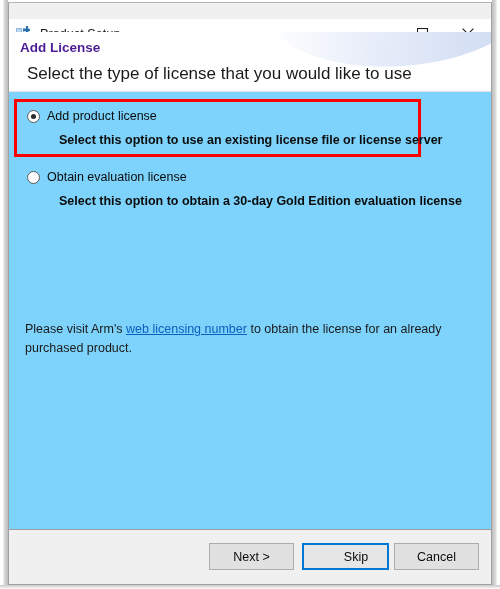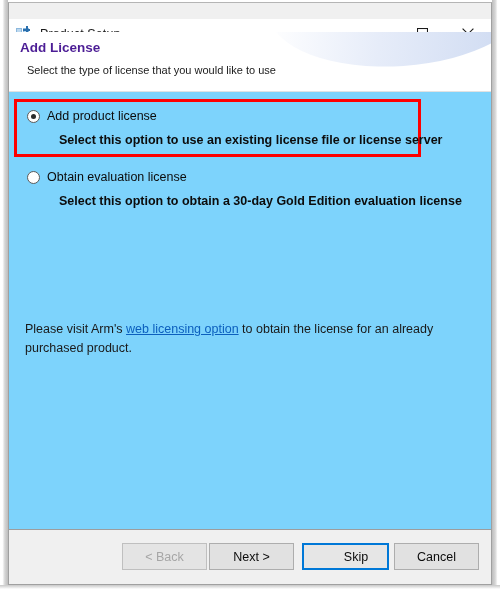--- a/index.html
+++ b/index.html
@@ -82,21 +82,21 @@
     border-radius: 0 0 130px 130px / 0 0 60px 60px;
     background: linear-gradient(100deg, rgba(232,238,250,0) 0%, rgba(226,233,248,.85) 42%, rgba(200,214,240,.95) 100%);
     transform: rotate(-4deg);
   }
   #header-title {
     position: absolute; left: 11px; top: 8px;
     font-size: 13.5px; font-weight: bold; color: #4c1d95;
   }
   #header-sub {
     position: absolute; left: 18px; top: 32px;
-    font-size: 11px; color: #1a1a1a;
+    font-size: 17px; color: #1a1a1a;
   }
   #header-rule {
     position: absolute; left: 0; top: 88px; width: 482px; height: 1px; background:#e2e2e2;
   }
 
   
   #content {
     position: absolute; left: 0; top: 89px; width: 482px; height: 437px;
     background: #7dd3fc;
   }
@@ -201,25 +201,24 @@
 
     <div class="option" id="option-1" style="left:18px; top:78px;">
       <div class="opt-row">
         <span class="radio"></span>
         <span class="opt-label">Obtain evaluation license</span>
       </div>
       <div class="opt-desc">Select this option to obtain a 30-day Gold Edition evaluation license</div>
     </div>
 
     <div id="para-block">
-      <div class="para"><span>Please visit Arm's </span><a class="link" href="#">web licensing option</a><span> to obtain the license for an already purchased product.</span></div>
+      <div class="para"><span>Please visit Arm's </span><a class="link" href="#">web licensing number</a><span> to obtain the license for an already purchased product.</span></div>
     </div>
   </div>
 
   <div id="footer-rule"></div>
   <div id="footer">
-    <button class="btn disabled" style="left:113px; width:85px;" disabled="">&lt; Back</button>
     <button class="btn" style="left:200px; width:85px;">Next &gt;</button>
     <button class="btn default" style="left:293px; width:87px;padding-left:21px;">Skip</button>
     <button class="btn" style="left:385px; width:85px;text-align:right;">Cancel</button>
   </div>
 
 </div>
 
 </body></html>

